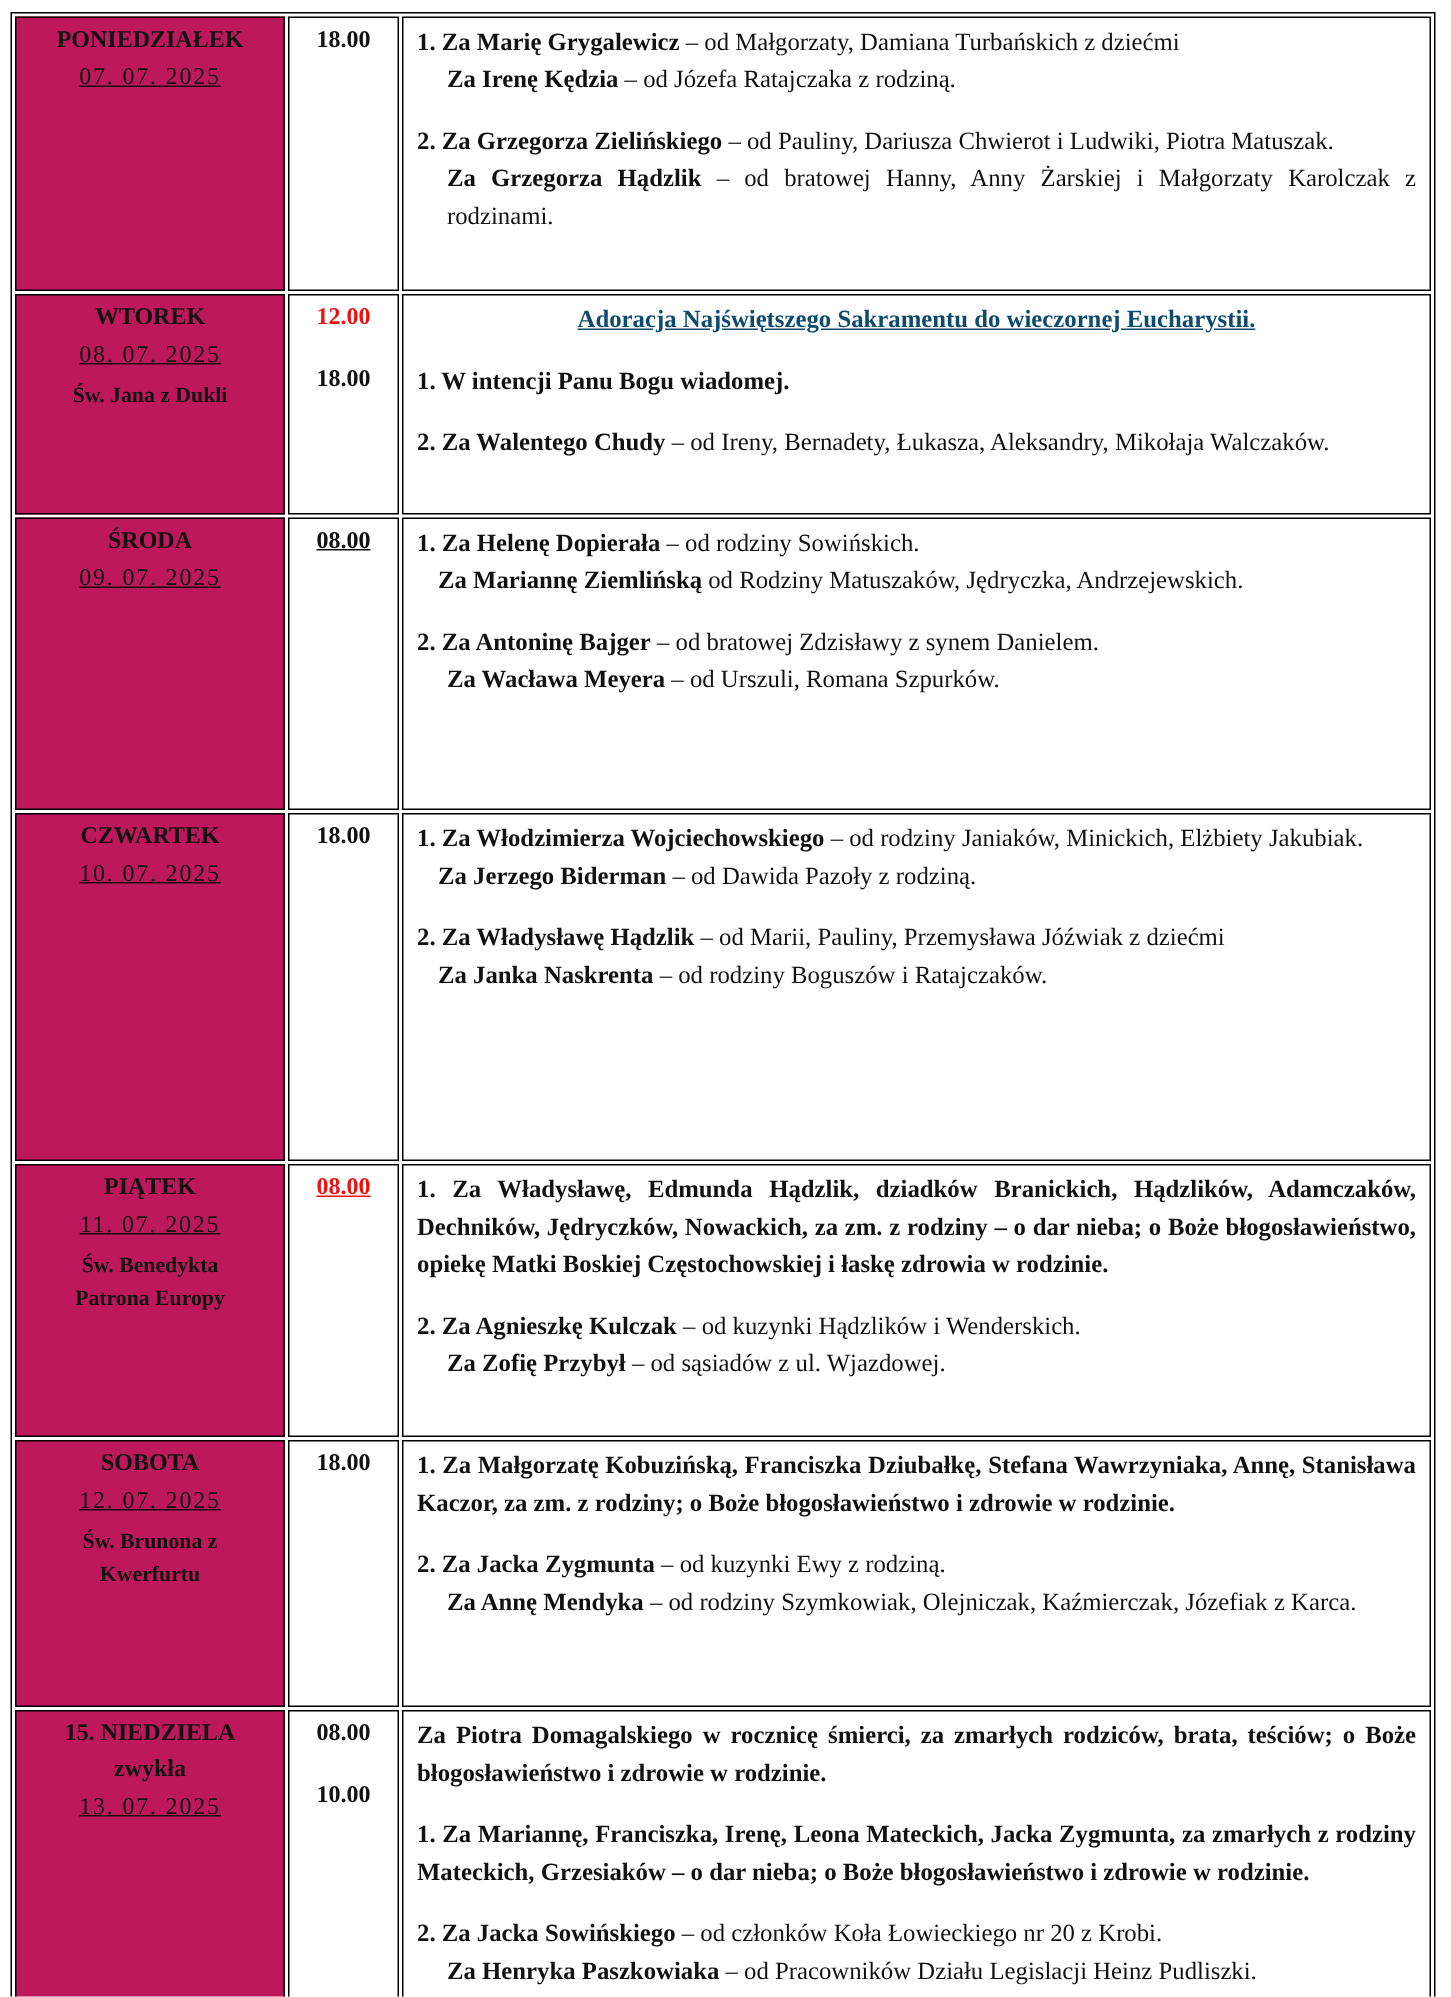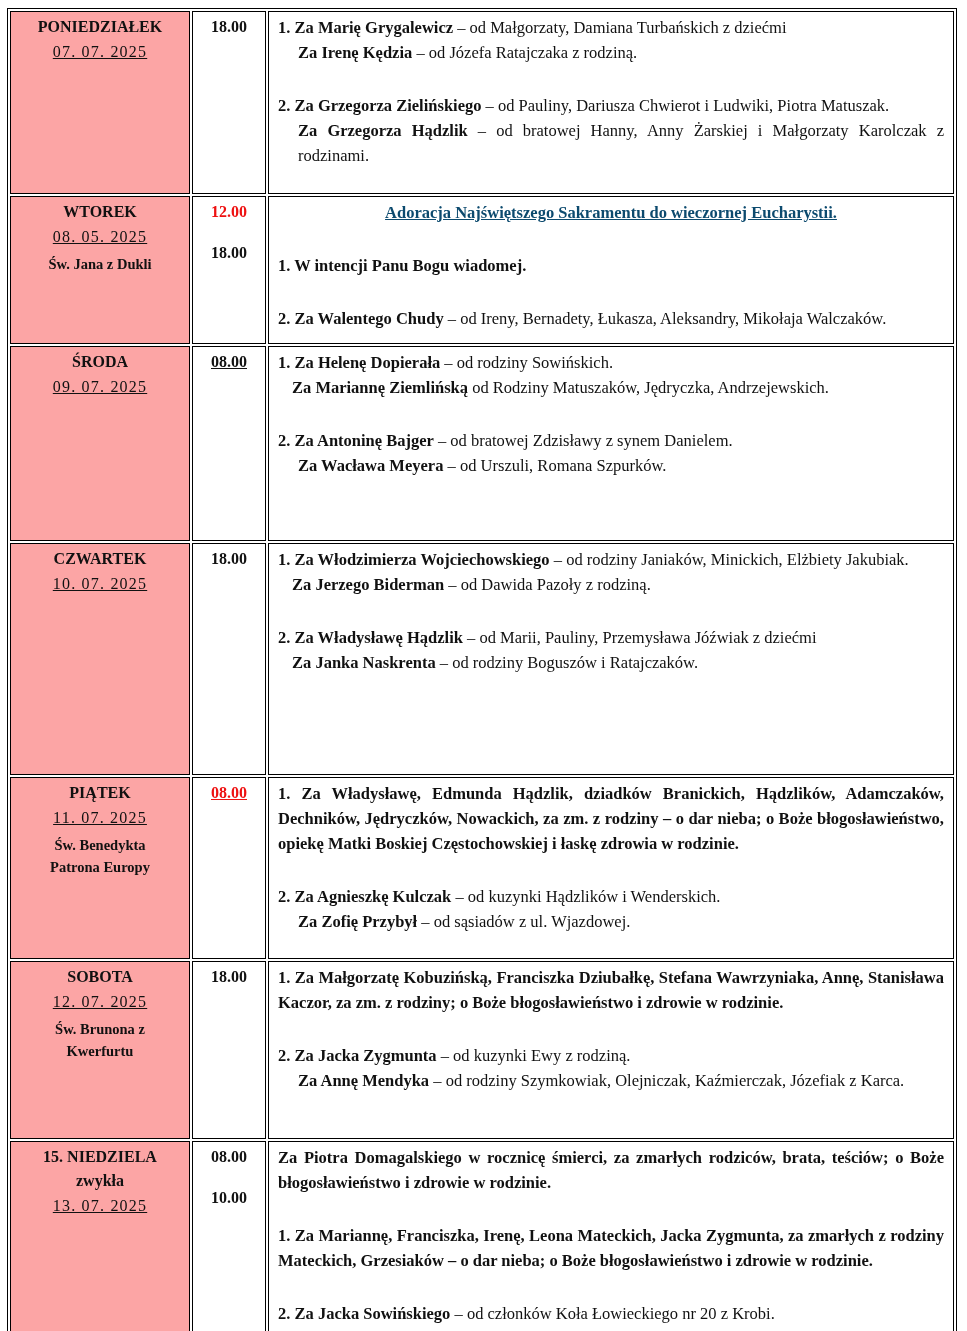--- a/index.html
+++ b/index.html
@@ -2,32 +2,32 @@
 <html><head>
 <meta charset="utf-8">
 <style>
   html, body { margin: 0; padding: 0; background: #ffffff; }
   body { width: 967px; height: 1331px; position: relative; overflow: hidden;
          font-family: "DejaVu Serif", "Liberation Serif", serif; color: #111; }
   table.sched { position: absolute; left: 7px; top: 8px; width: 950px;
                 border-collapse: separate; border-spacing: 2px;
                 border: 1px solid #000; }
   table.sched td { border: 1px solid #000; vertical-align: top; padding: 0; }
-  td.day { width: 178px; background: #fca5a5; text-align: center; padding-top: 3px !important; }
+  td.day { width: 178px; background: #be185d; text-align: center; padding-top: 3px !important; }
   td.time { width: 72px; text-align: center; padding-top: 3px !important; }
   td.text { padding: 3px 9px 12px 9px !important; }
   .dayname { font-family: "Liberation Serif", serif; font-weight: bold; font-size: 16px; line-height: 24px; }
   .date { font-family: "Liberation Serif", serif; font-size: 16px; line-height: 26px; text-decoration: underline; letter-spacing: 1.2px; }
   .saint { font-family: "Liberation Serif", serif; font-weight: bold; font-size: 14.5px; line-height: 22px; margin-top: 3px; }
   .t { font-family: "Liberation Serif", serif; font-weight: bold; font-size: 16px; line-height: 24px; display: block; }
   .t.red { color: #ee1111; }
   .t.u { text-decoration: underline; }
   .t.gap { margin-top: 17px; }
   .para { font-family: "Liberation Serif", serif; font-size: 16.5px; line-height: 25px; text-align: justify; }
-  .para + .para { margin-top: 28px; }
+  .para + .para { margin-top: 16px; }
   .para b { font-weight: bold; }
   .line { display: block; }
   .line.indent { padding-left: 20px; }
   .line.indent2 { padding-left: 14px; }
   .center-red { text-align: center; color: #0c4a6e; font-weight: bold; text-decoration: underline; }
 </style>
 </head>
 <body>
 
 <table class="sched">
@@ -47,21 +47,21 @@
           </div>
           <div class="para">
             <span class="line"><b>2. Za Grzegorza Zielińskiego</b><span> – od Pauliny, Dariusza Chwierot i Ludwiki, Piotra Matuszak.</span></span>
             <span class="line indent"><b>Za Grzegorza Hądzlik</b><span> – od bratowej Hanny, Anny Żarskiej i Małgorzaty Karolczak z rodzinami.</span></span>
           </div>
         </td>
       </tr>
       <tr style="height: 147px;">
         <td class="day">
           <div class="dayname">WTOREK</div>
-          <div class="date">08. 05. 2025</div>
+          <div class="date">08. 07. 2025</div>
           <div class="saint">Św. Jana z Dukli</div>
         </td>
         <td class="time">
           <span class="t red">12.00</span>
           <span class="t gap">18.00</span>
         </td>
         <td class="text">
           <div class="para center-red">Adoracja Najświętszego Sakramentu do wieczornej Eucharystii.</div>
           <div class="para">
             <span class="line"><b>1. W intencji Panu Bogu wiadomej.</b><span></span></span>

